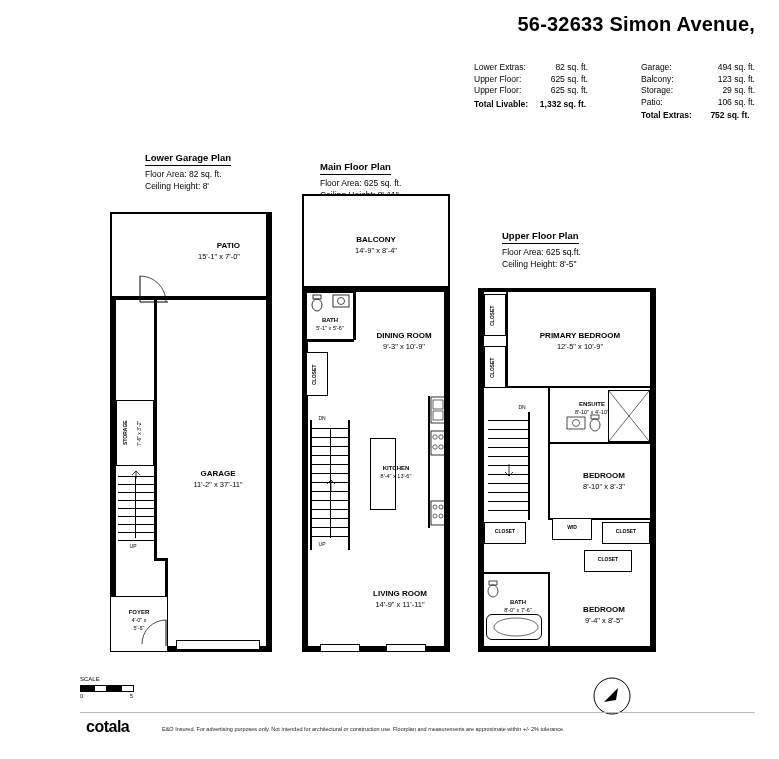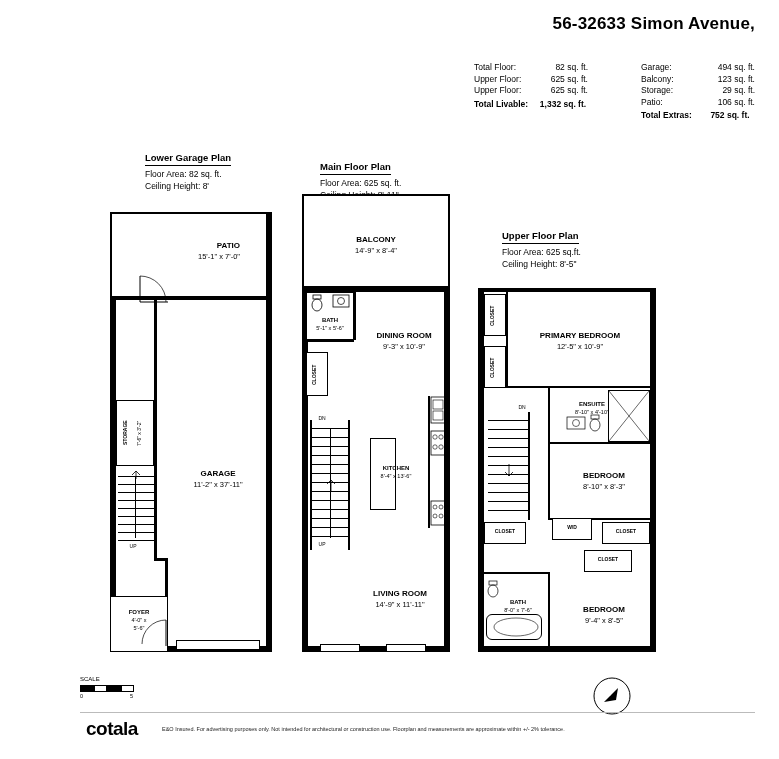--- a/index.html
+++ b/index.html
@@ -17,21 +17,21 @@
   }
   .abs { position: absolute; }
 
   
   #header-title {
     position: absolute;
     right: 24px;
     top: 14px;
     text-align: right;
     font-weight: bold;
-    font-size: 17px;
+    font-size: 20px;
     line-height: 20px;
     letter-spacing: 0.2px;
   }
   #stats {
     position: absolute;
     right: 24px;
     top: 62px;
     display: flex;
     gap: 18px;
     font-size: 8.5px;
@@ -107,21 +107,21 @@
     position: absolute;
     left: 80px;
     right: 24px;
     top: 712px;
     border-top: 1px solid #bbb;
   }
   #brand {
     position: absolute;
     left: 86px;
     top: 718px;
-    font-size: 19px;
+    font-size: 16px;
     font-weight: bold;
     letter-spacing: -0.5px;
   }
   #disclaimer {
     position: absolute;
     left: 162px;
     top: 726px;
     font-size: 5.5px;
     color: #222;
   }
@@ -136,21 +136,21 @@
 </head>
 <body>
 
 <div id="header-title">
   <div>56-32633 Simon Avenue,</div>
 </div>
 
 <div id="stats">
   <div class="stat-col">
     <div class="stat-row">
-      <span class="lbl">Total Floor:</span>
+      <span class="lbl">Lower Extras:</span>
       <span class="val">82 sq. ft.</span>
     </div>
     <div class="stat-row">
       <span class="lbl">Upper Floor:</span>
       <span class="val">625 sq. ft.</span>
     </div>
     <div class="stat-row">
       <span class="lbl">Upper Floor:</span>
       <span class="val">625 sq. ft.</span>
     </div>

